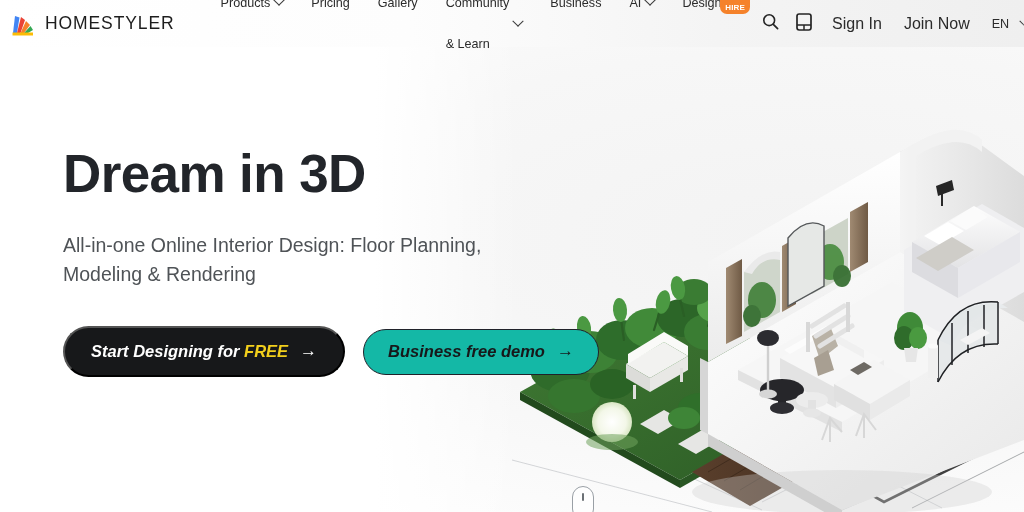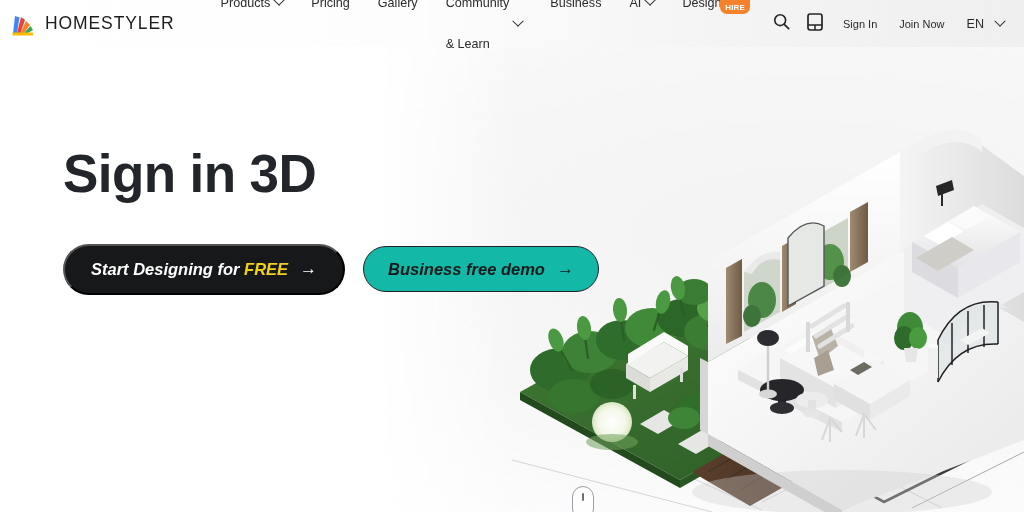--- a/index.html
+++ b/index.html
@@ -118,21 +118,21 @@
     margin-right: 12px;
   }
   .icon-btn {
     width: 34px; height: 34px;
     display: flex;
     align-items: center;
     justify-content: center;
     cursor: pointer;
   }
   .hr-link {
-    font-size: 11px;
+    font-size: 16px;
     color: #2b2b2b;
     padding: 0 11px;
     cursor: pointer;
     white-space: nowrap;
   }
   .lang {
     display: flex;
     align-items: center;
     gap: 12px;
     font-size: 12.6px;
@@ -561,23 +561,24 @@
       <div class="hr-link">Join Now</div>
       <div class="lang">
         <span>EN</span>
         <span class="chev"></span>
       </div>
     </div>
   </div>
 
   <div class="copy">
     <h1 class="headline">
-      <span class="l2">Sign in 3D</span>
+      <span class="l2">Dream in 3D</span>
     </h1>
 
+    <p class="subhead">All-in-one Online Interior Design: Floor Planning, Modeling &amp; Rendering</p>
 
     <div class="cta-row">
       <button class="btn btn-primary">
         <span><span>Start Designing for </span><span class="hl">FREE</span></span>
         <span class="arrow">→</span>
       </button>
 
       <button class="btn btn-secondary">
         <span>Business free demo</span>
         <span class="arrow">→</span>

